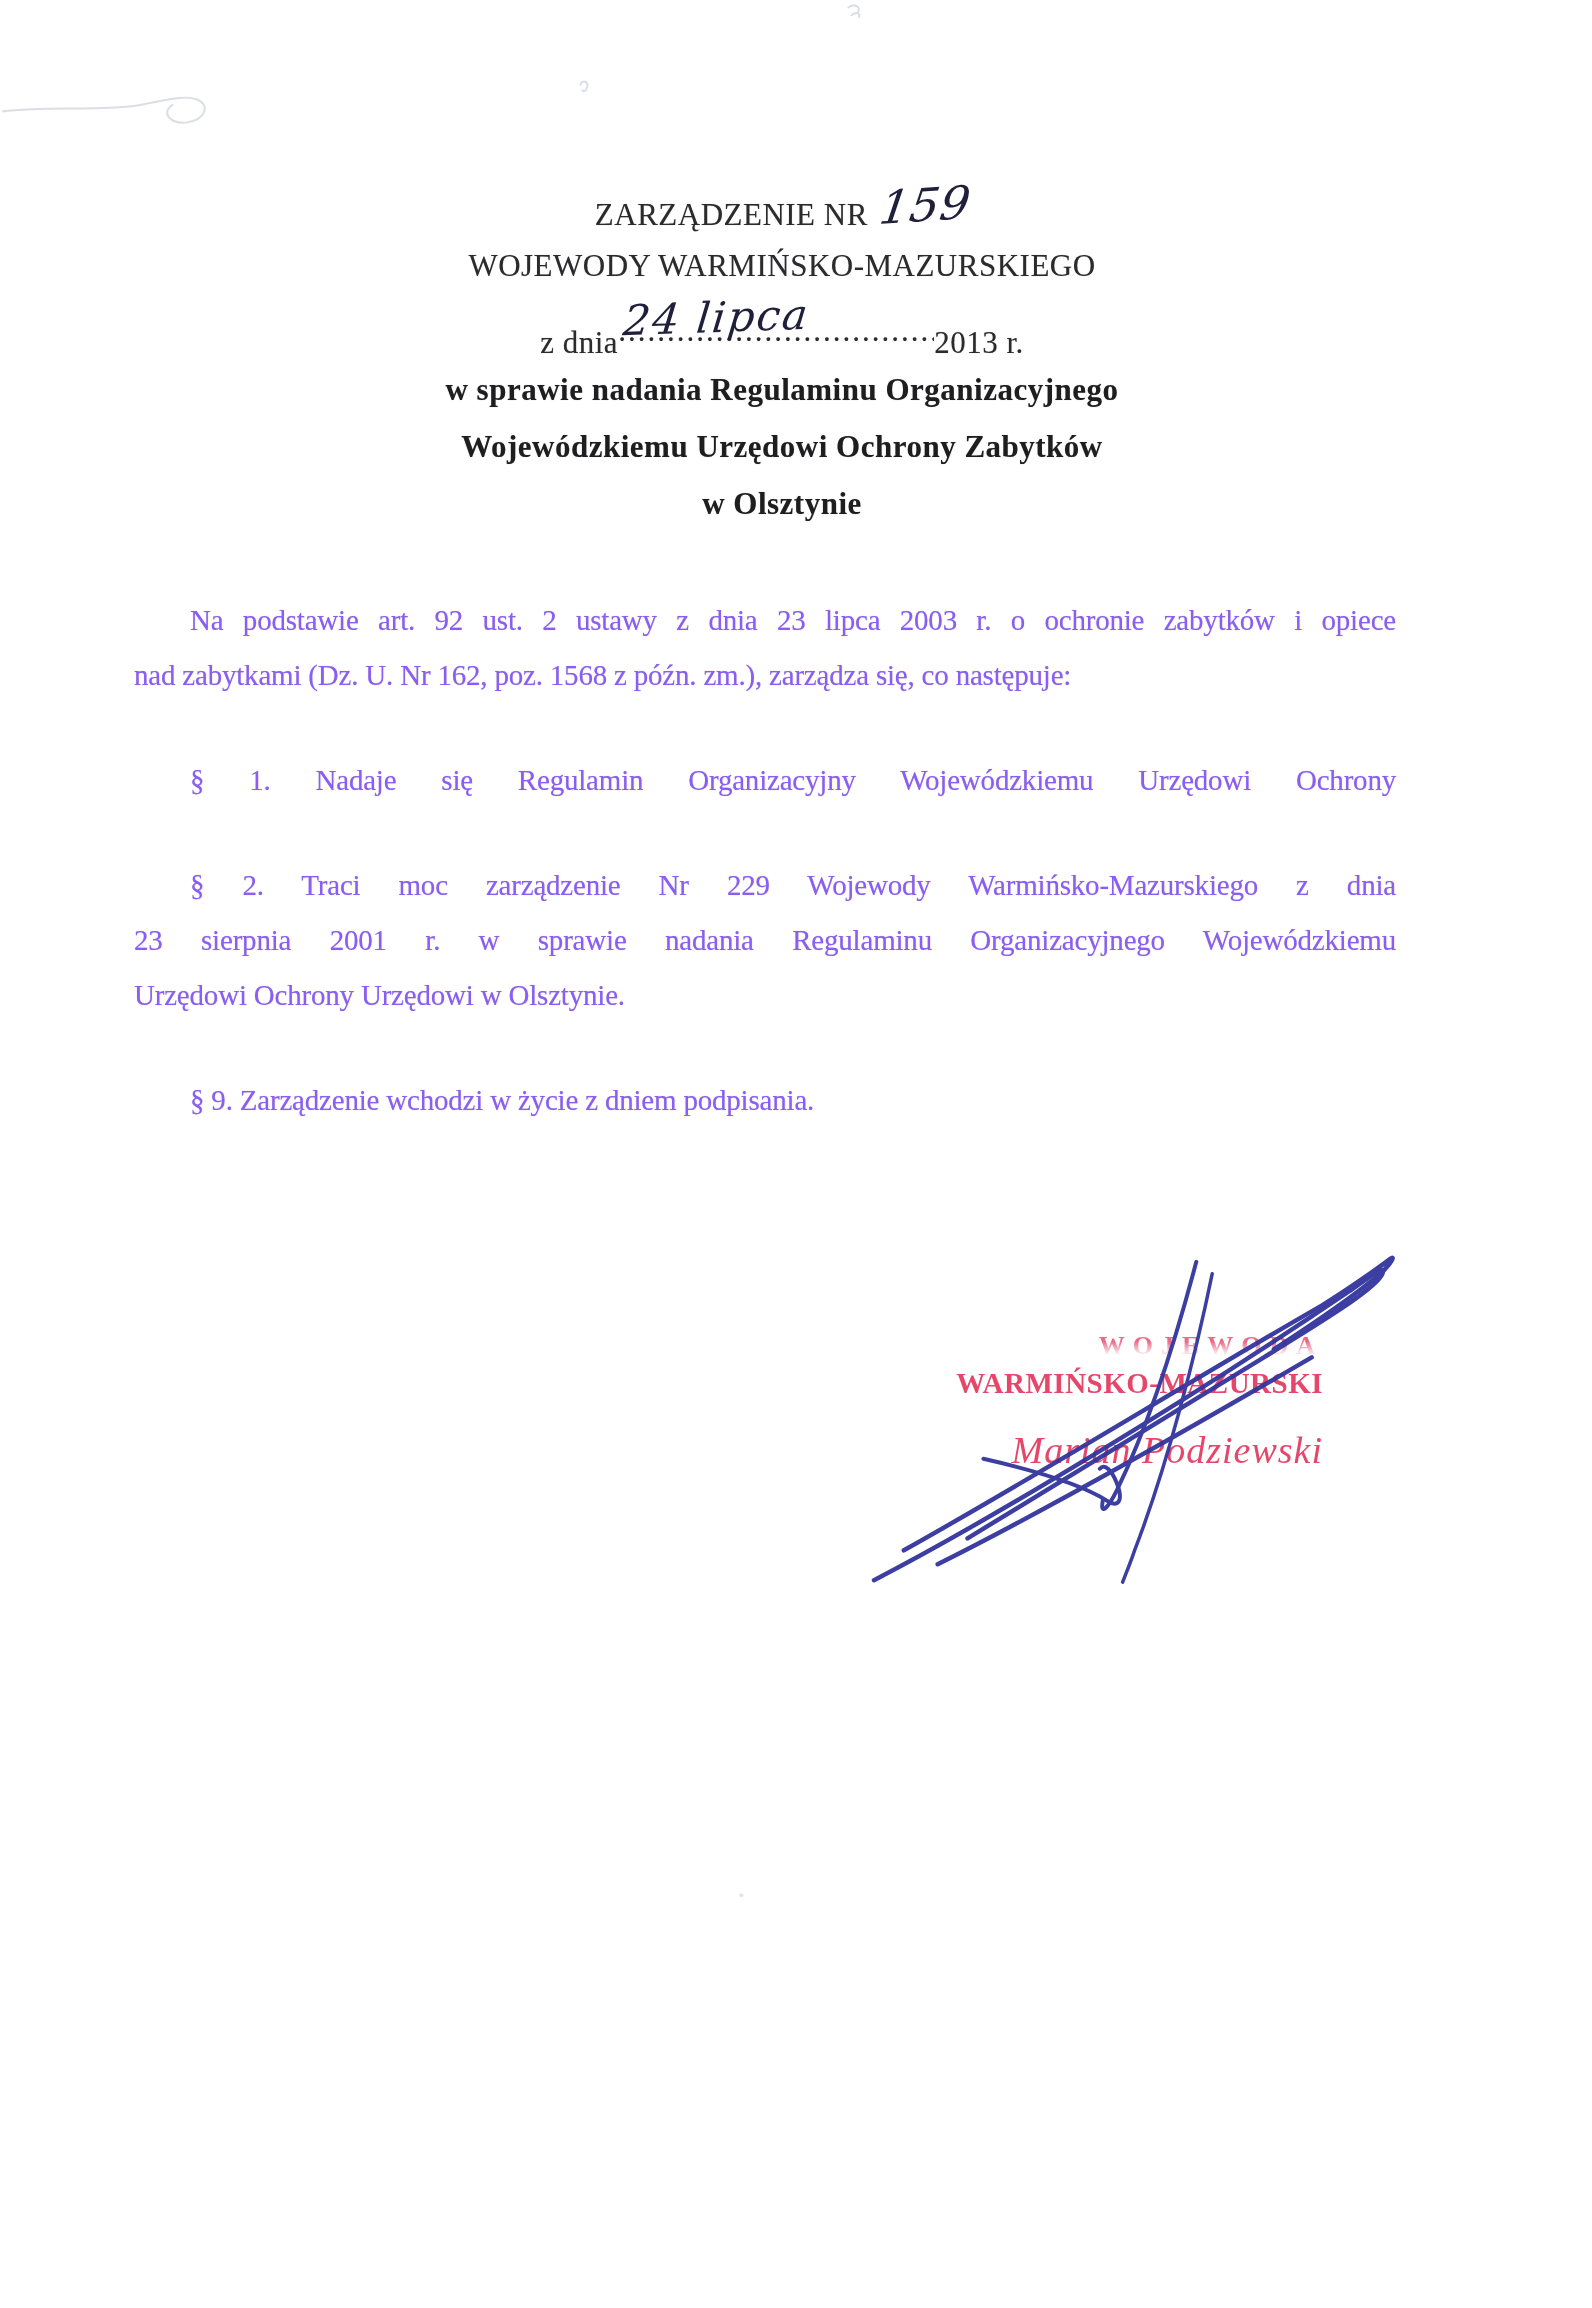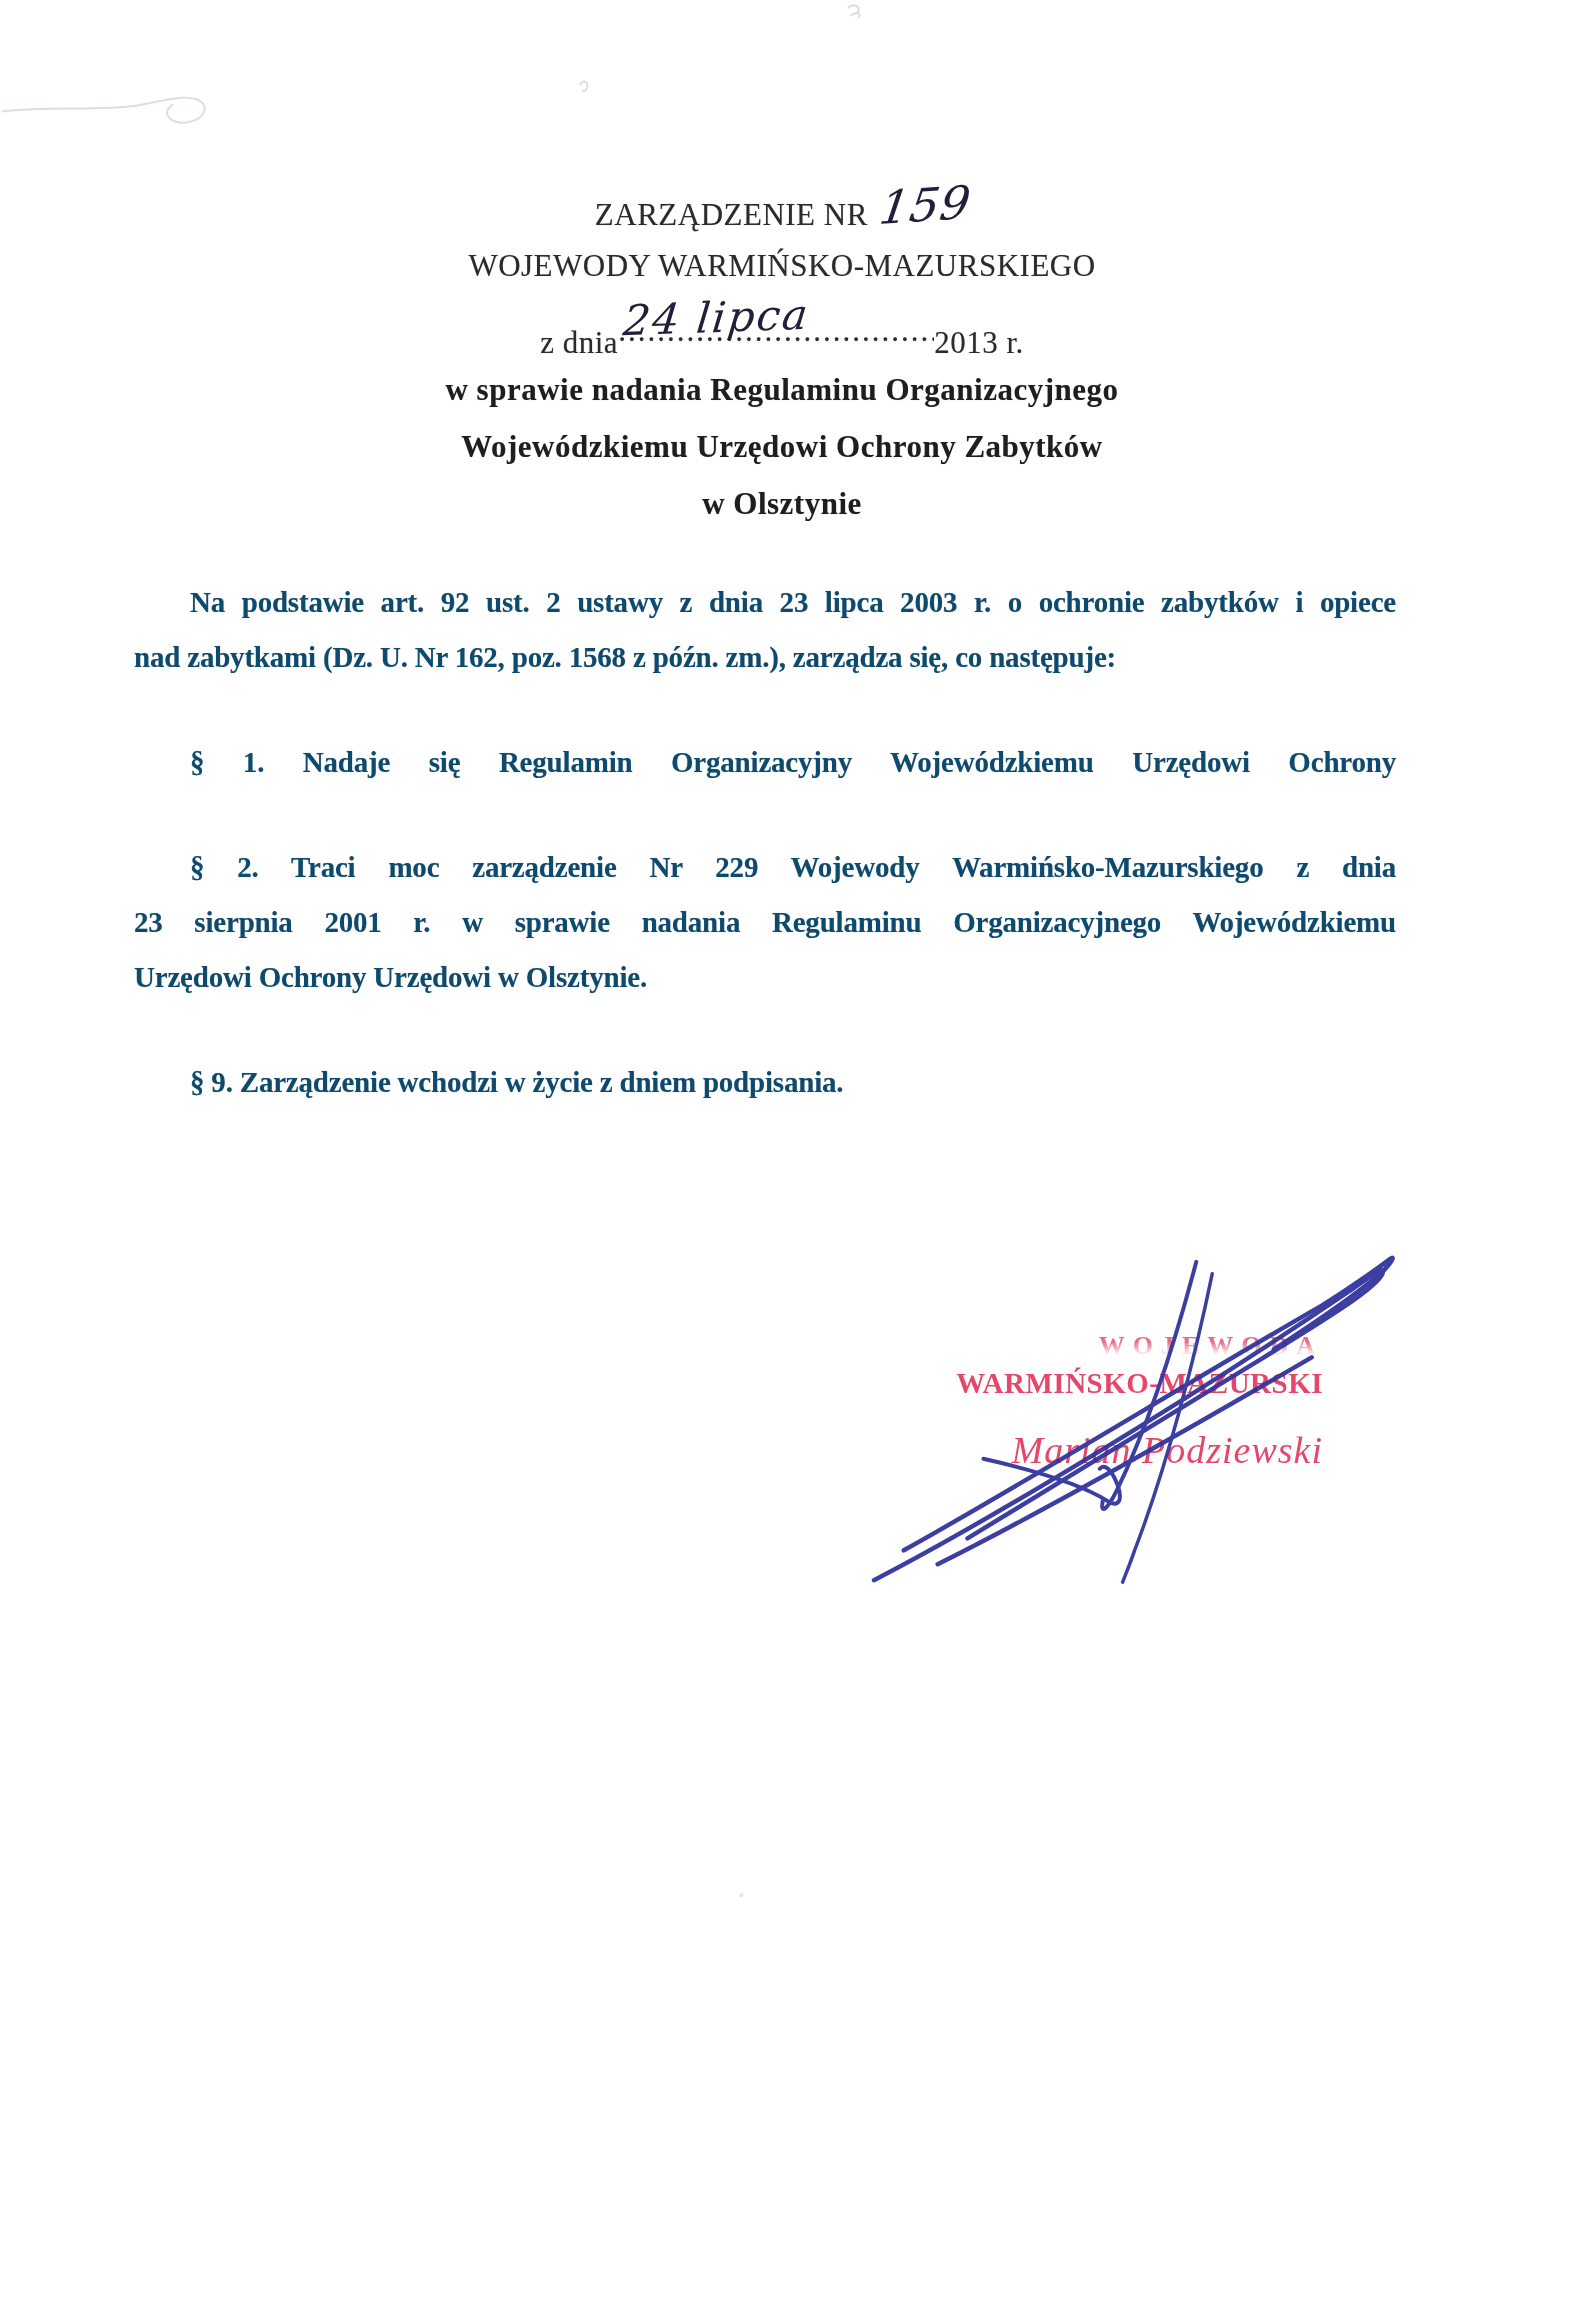--- a/index.html
+++ b/index.html
@@ -54,27 +54,26 @@
     left:84px;top:-20px;
     font-size:42px;
     letter-spacing:2px;
     transform:skewX(-8deg) rotate(-2deg);
     white-space:nowrap;
   }
 
   
   .body-block{
     position:absolute;
-    left:134px;top:575px;
+    left:134px;top:593px;
     width:1262px;
     font-size:29px;
     line-height:55px;
     letter-spacing:-0.2px;
-    color:#0c4a6e;
-    font-weight:bold;
+    color:#8b5cf6;
   }
   .para{margin:0 0 50px 0;}
   .line{
     text-align:justify;
     text-align-last:justify;
   }
   .line-first{text-indent:56px;}
   .line-last{text-align-last:left;}
 
   

